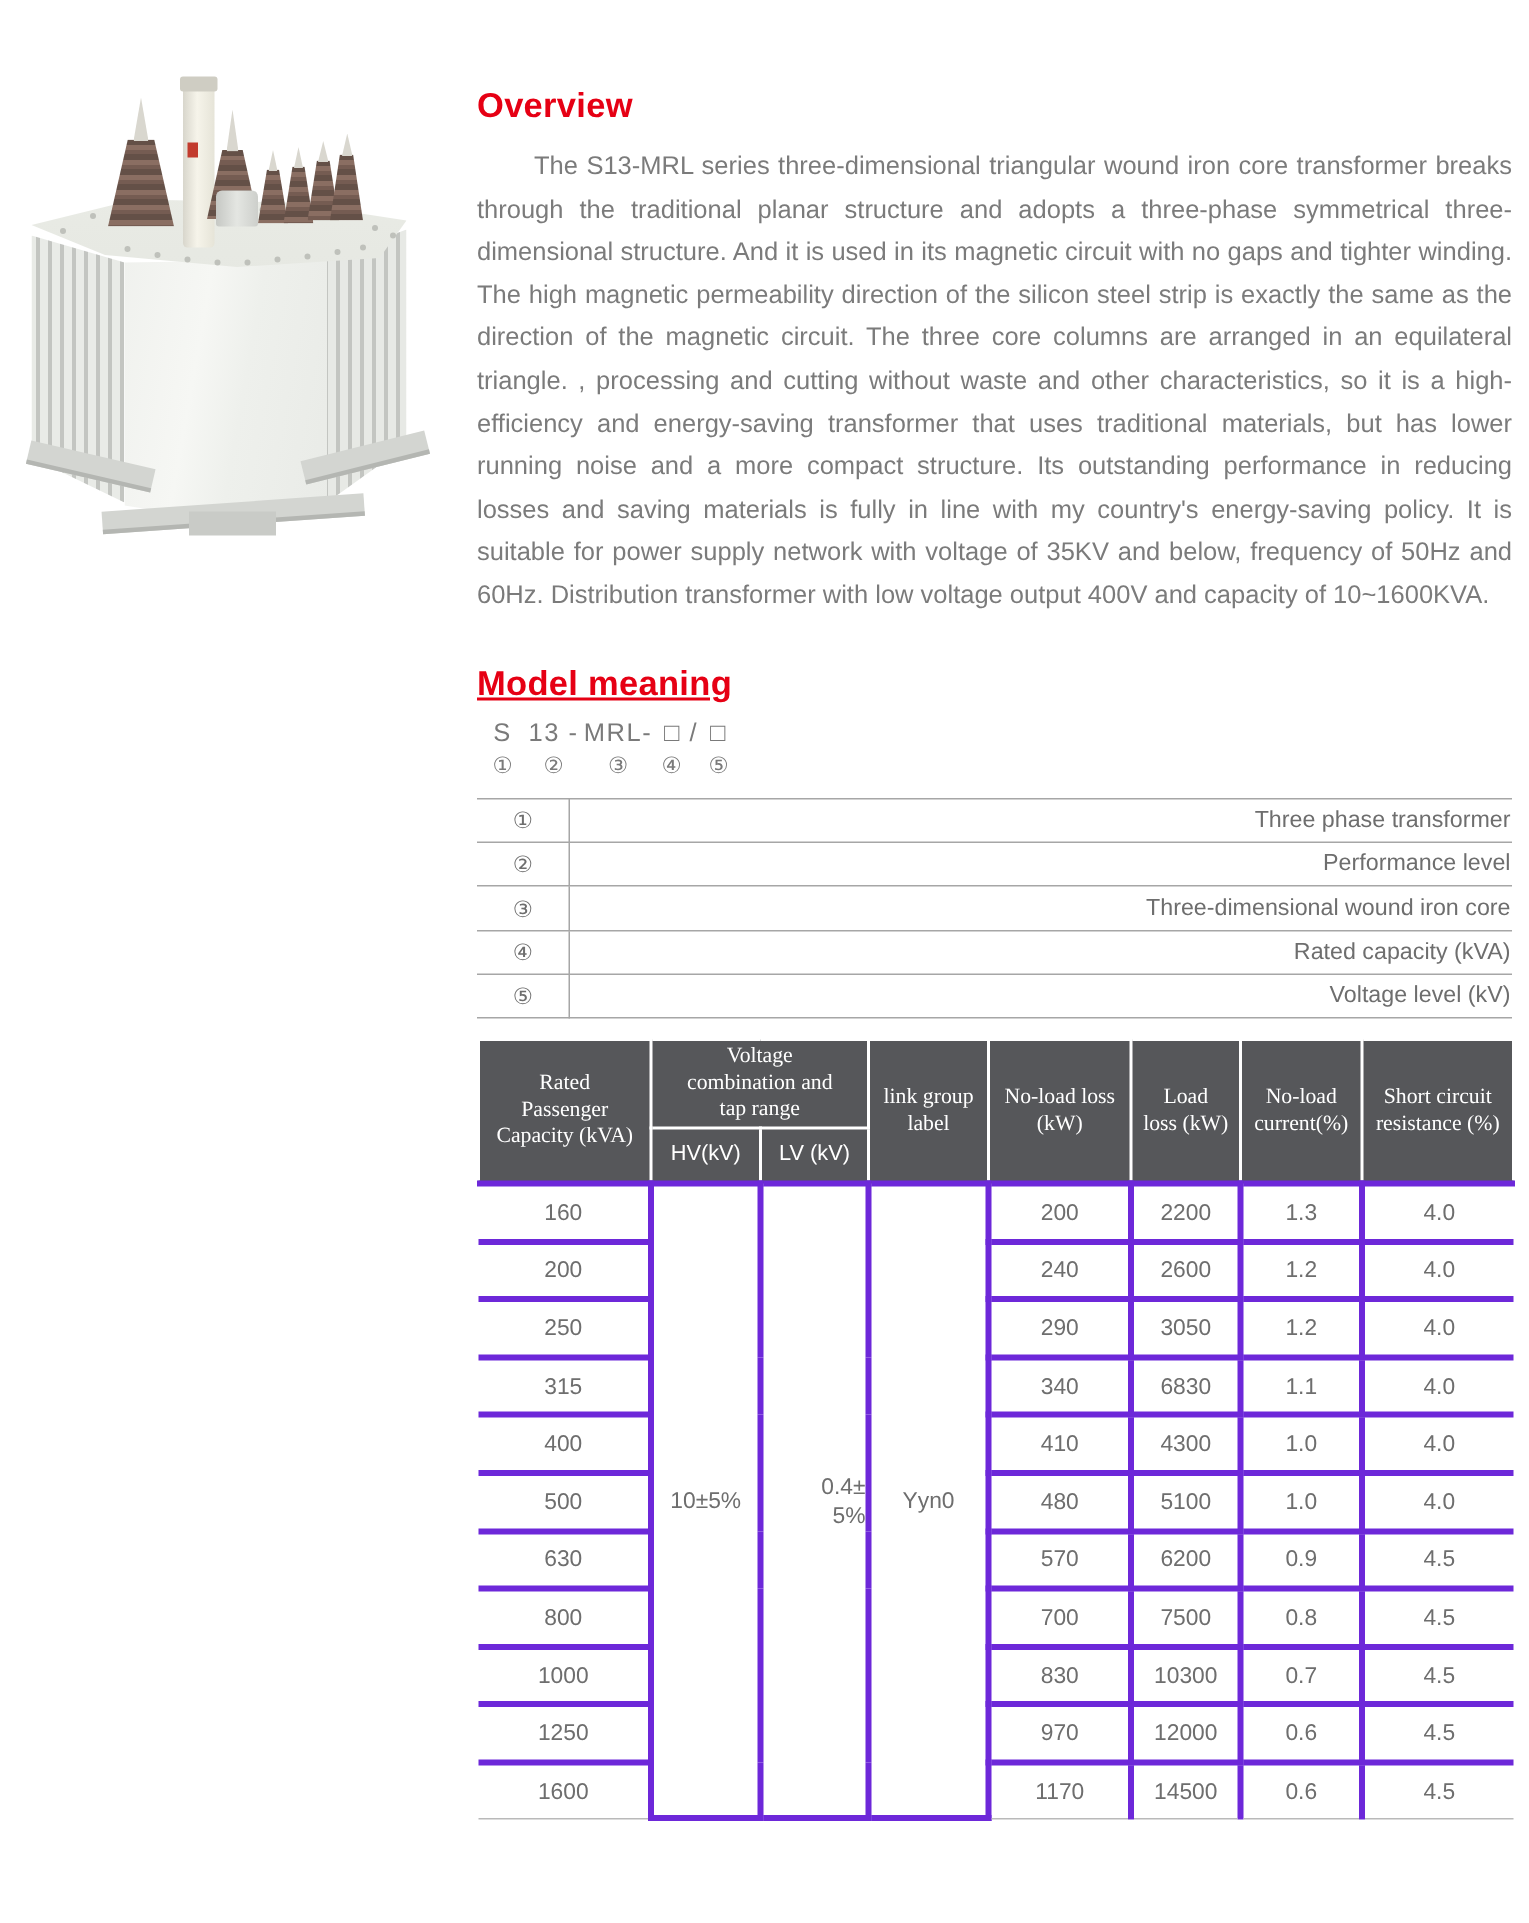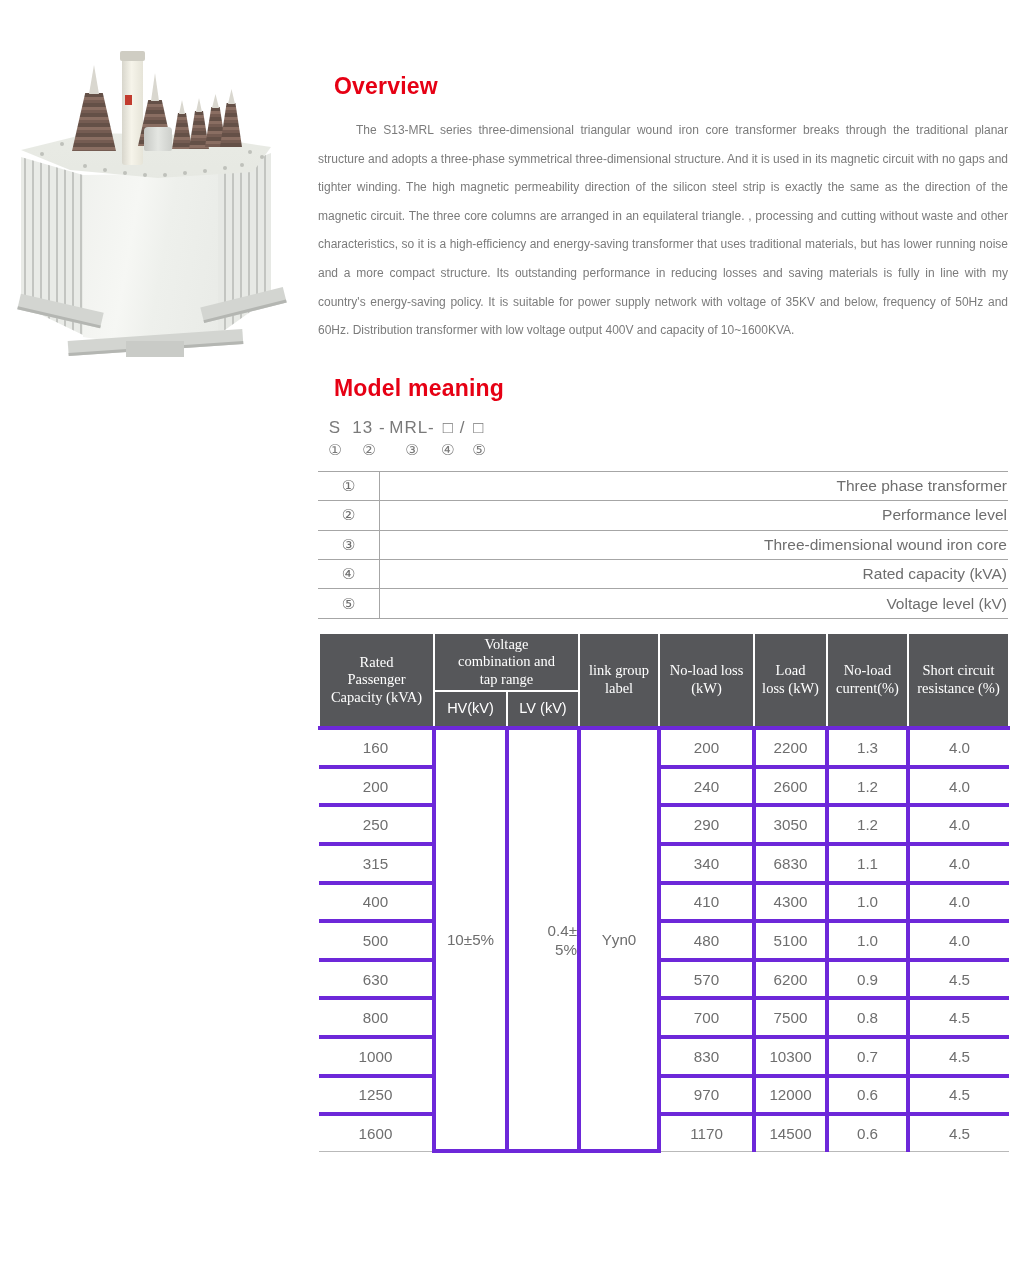--- a/index.html
+++ b/index.html
@@ -6,28 +6,28 @@
   body {
     width:1019px; height:1282px; position:relative; overflow:hidden;
     font-family:"Liberation Sans","DejaVu Sans",sans-serif;
     -webkit-font-smoothing:antialiased;
   }
 
   
   .content { position:absolute; left:318px; top:0; width:690px; padding-top:57px; }
 
   h2.red {
-    margin:16px; color:#e60014; font-size:23px; line-height:27px; font-weight:bold;
+    margin:0; color:#e60014; font-size:23px; line-height:27px; font-weight:bold;
     letter-spacing:0.2px;
   }
-  h2.mm  { margin-top:30px; }
+  h2.mm  { margin-top:30px;text-decoration:underline; }
   h2.tp  { margin-top:56px; }
 
   p.overview-text {
-    margin:13px 0 0 0; color:#7b7b7b; font-size:12px; line-height:28.6px;
+    margin:13px 0 0 0; color:#7b7b7b; font-size:17px; line-height:28.6px;
     text-align:justify; text-indent:38px;
   }
 
   
   .code-wrap { margin-top:10px; padding-left:5px; color:#7a7a7a; }
   .code-row  { display:flex; align-items:flex-start; }
   .code-col  { text-align:center; }
   .code-col .sym { font-size:17px; line-height:20px; letter-spacing:1px; }
   .code-col .mk  { font-size:15px; line-height:18px; margin-top:3px; }
   .cc1 { width:24px; }

